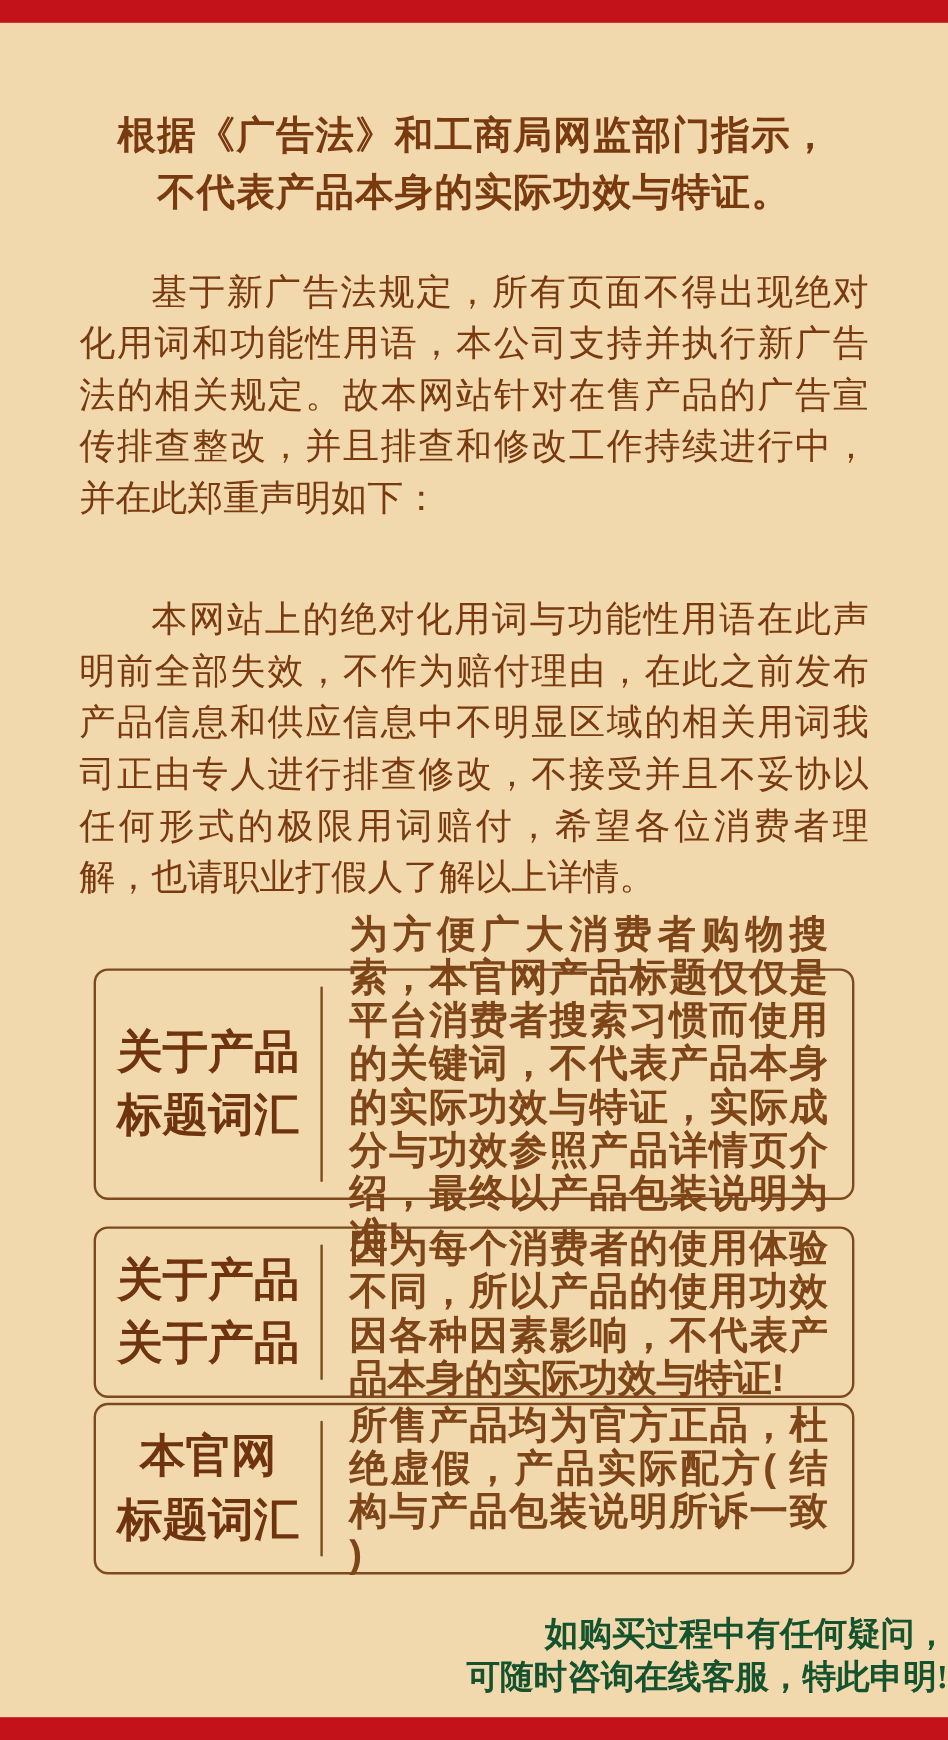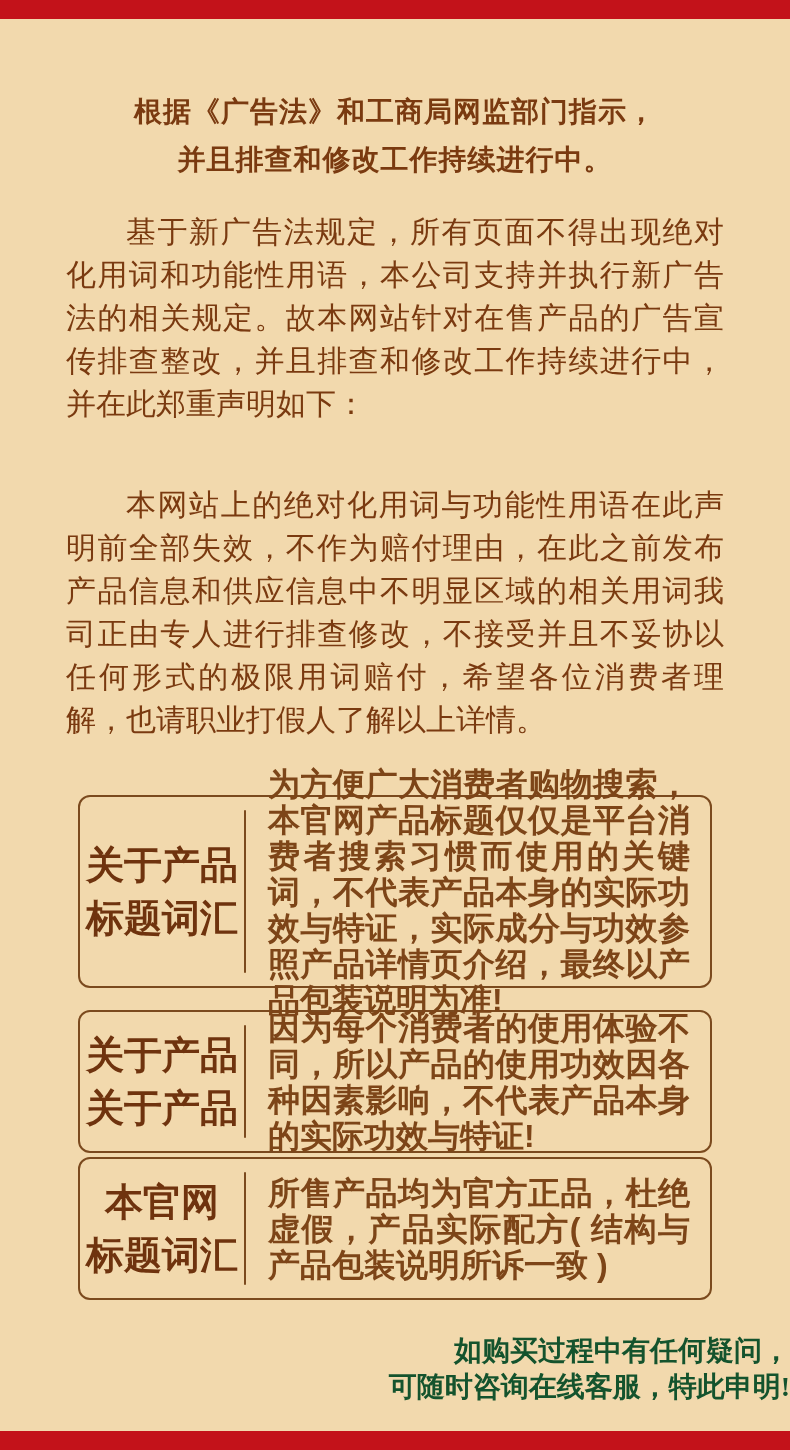--- a/index.html
+++ b/index.html
@@ -11,29 +11,29 @@
     font-family: "Liberation Serif", "DejaVu Serif", serif;
   }
   .page { width: 790px; height: 1450px; position: relative; }
 
   .bar { width: 100%; height: 19px; background: #c3121a; }
   .bar-bottom { position: absolute; left: 0; bottom: 0; }
 
   .heading {
     margin: 69px 40px 0;
     text-align: center;
-    font-size: 28px;
+    font-size: 32px;
     font-weight: bold;
     line-height: 48px;
     color: #7a3a10;
     letter-spacing: 1px;
   }
 
   .para {
-    margin: 26px 66px 0;
+    margin: 38px 66px 0;
     font-size: 30px;
     line-height: 43px;
     color: #7a3a10;
     text-align: justify;
     text-indent: 2em;
   }
   .para.second { margin-top: 58px; }
 
   .box {
     margin: 22px 78px 0;
@@ -41,21 +41,21 @@
     border: 2px solid #7b4a1e;
     border-radius: 12px;
     display: flex;
     align-items: stretch;
   }
   .box.first { margin-top: 54px; height: 193px; }
   .box.short { height: 143px; }
   .box.third { margin-top: 4px; }
 
   .box-title {
-    width: 164px;
+    width: 187px;
     flex: none;
     display: flex;
     flex-direction: column;
     justify-content: center;
     align-items: center;
     text-align: right;
     font-size: 38px;
     font-weight: bold;
     line-height: 53px;
     color: #6f330e;
@@ -92,21 +92,21 @@
 </style>
 </head>
 <body>
 
 <div class="page">
 
   <div class="bar bar-top"></div>
 
   <div class="heading">
     <div>根据《广告法》和工商局网监部门指示，</div>
-    <div>并且排查和修改工作持续进行中。</div>
+    <div>不代表产品本身的实际功效与特证。</div>
   </div>
 
   <div class="para">基于新广告法规定，所有页面不得出现绝对化用词和功能性用语，本公司支持并执行新广告法的相关规定。故本网站针对在售产品的广告宣传排查整改，并且排查和修改工作持续进行中，并在此郑重声明如下：</div>
 
   <div class="para second">本网站上的绝对化用词与功能性用语在此声明前全部失效，不作为赔付理由，在此之前发布产品信息和供应信息中不明显区域的相关用词我司正由专人进行排查修改，不接受并且不妥协以任何形式的极限用词赔付，希望各位消费者理解，也请职业打假人了解以上详情。</div>
 
   <div class="box first">
     <div class="box-title">
       <div>关于产品</div>
       <div>标题词汇</div>

